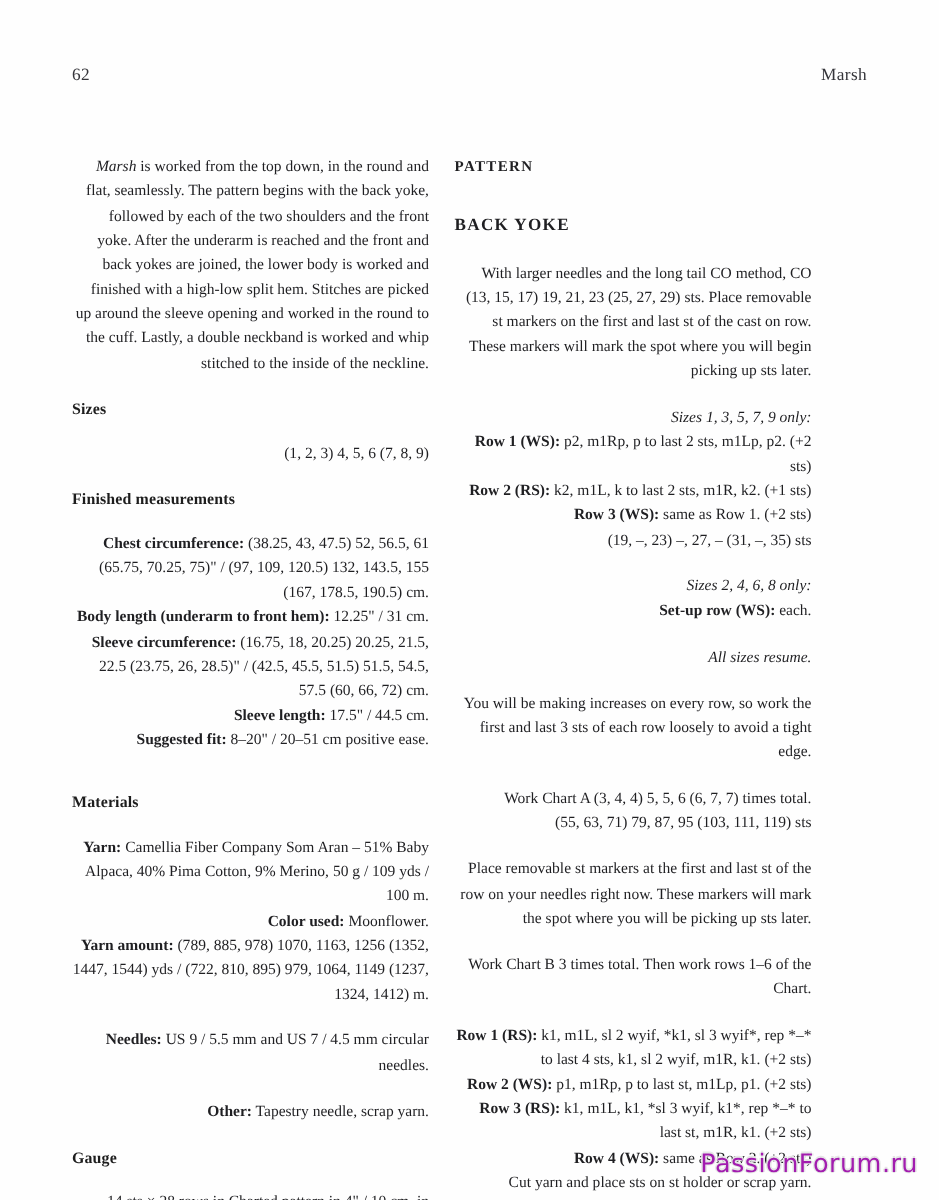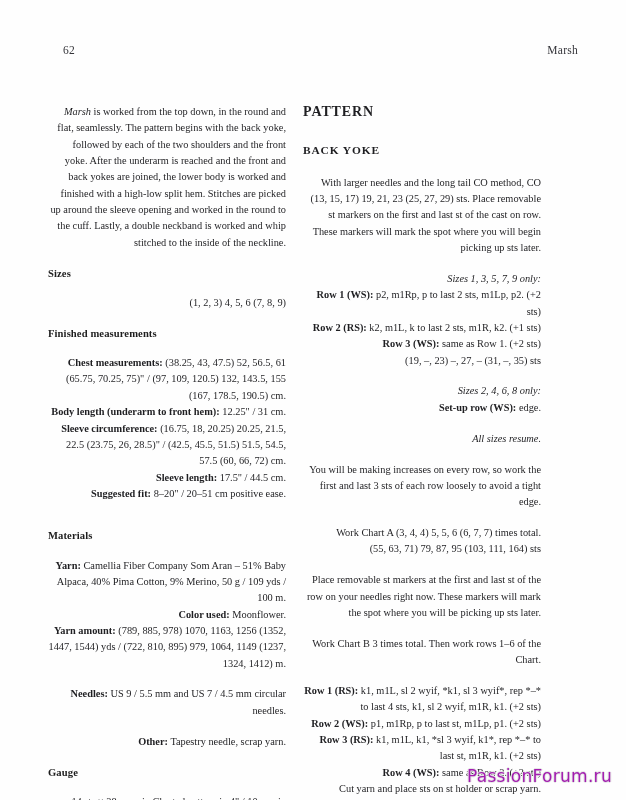--- a/index.html
+++ b/index.html
@@ -26,21 +26,21 @@
     position: absolute;
     top: 44px;
     left: 48px;
     right: 48px;
     height: 18px;
     font-size: 11.5px;
     color: #35353a;
   }
   .folio {
     position: absolute;
-    left: 15px;
+    left: 0;
     top: 0;
     letter-spacing: .2px;
   }
   .booktitle {
     position: absolute;
     right: 0;
     top: 0;
     letter-spacing: .25px;
   }
 
@@ -75,21 +75,21 @@
     margin: 0 0 13px 0;
     letter-spacing: .1px;
   }
   .gap-before { margin-top: 26px; }
 
   .it { font-style: italic; }
   .bd { font-weight: bold; }
 
   
   .h-pattern {
-    font-size: 14px;
+    font-size: 10px;
     line-height: 16.35px;
     letter-spacing: .9px;
     margin: 0 0 22px 0;
     color: #1f1f22;
   }
   .h-sub {
     font-size: 11.4px;
     line-height: 16.35px;
     letter-spacing: .9px;
     margin: 0 0 16px 0;
@@ -128,21 +128,21 @@
     <div class="col col-left">
 
       <p class="para"><span class="it">Marsh</span><span> is worked from the top down, in the round and flat, seamlessly. The pattern begins with the back yoke, followed by each of the two shoulders and the front yoke. After the underarm is reached and the front and back yokes are joined, the lower body is worked and finished with a high-low split hem. Stitches are picked up around the sleeve opening and worked in the round to the cuff. Lastly, a double neckband is worked and whip stitched to the inside of the neckline.</span></p>
 
       <h3 class="h-sec">Sizes</h3>
       <p class="para">(1, 2, 3) 4, 5, 6 (7, 8, 9)</p>
 
       <h3 class="h-sec">Finished measurements</h3>
 
       <div class="block">
-        <p class="line"><span class="bd">Chest measurements:</span><span> (38.25, 43, 47.5) 52, 56.5, 61 (65.75, 70.25, 75)" / (97, 109, 120.5) 132, 143.5, 155 (167, 178.5, 190.5) cm.</span></p>
+        <p class="line"><span class="bd">Chest circumference:</span><span> (38.25, 43, 47.5) 52, 56.5, 61 (65.75, 70.25, 75)" / (97, 109, 120.5) 132, 143.5, 155 (167, 178.5, 190.5) cm.</span></p>
         <p class="line"><span class="bd">Body length (underarm to front hem):</span><span> 12.25" / 31 cm.</span></p>
         <p class="line"><span class="bd">Sleeve circumference:</span><span> (16.75, 18, 20.25) 20.25, 21.5, 22.5 (23.75, 26, 28.5)" / (42.5, 45.5, 51.5) 51.5, 54.5, 57.5 (60, 66, 72) cm.</span></p>
         <p class="line"><span class="bd">Sleeve length:</span><span> 17.5" / 44.5 cm.</span></p>
         <p class="line"><span class="bd">Suggested fit:</span><span> 8–20" / 20–51 cm positive ease.</span></p>
       </div>
 
       <h3 class="h-sec gap-before">Materials</h3>
 
       <div class="block">
         <p class="line"><span class="bd">Yarn:</span><span> Camellia Fiber Company Som Aran – 51% Baby Alpaca, 40% Pima Cotton, 9% Merino, 50 g / 109 yds / 100 m.</span></p>
@@ -169,30 +169,30 @@
       <div class="block">
         <p class="line it">Sizes 1, 3, 5, 7, 9 only:</p>
         <p class="line"><span class="bd">Row 1 (WS):</span><span> p2, m1Rp, p to last 2 sts, m1Lp, p2. (+2 sts)</span></p>
         <p class="line"><span class="bd">Row 2 (RS):</span><span> k2, m1L, k to last 2 sts, m1R, k2. (+1 sts)</span></p>
         <p class="line"><span class="bd">Row 3 (WS):</span><span> same as Row 1. (+2 sts)</span></p>
         <p class="line">(19, –, 23) –, 27, – (31, –, 35) sts</p>
       </div>
 
       <div class="block">
         <p class="line it">Sizes 2, 4, 6, 8 only:</p>
-        <p class="line"><span class="bd">Set-up row (WS):</span><span> edge.</span></p>
+        <p class="line"><span class="bd">Set-up row (WS):</span><span> each.</span></p>
       </div>
 
       <p class="para it">All sizes resume.</p>
 
       <p class="para">You will be making increases on every row, so work the first and last 3 sts of each row loosely to avoid a tight edge.</p>
 
       <div class="block">
         <p class="line">Work Chart A (3, 4, 4) 5, 5, 6 (6, 7, 7) times total.</p>
-        <p class="line">(55, 63, 71) 79, 87, 95 (103, 111, 164) sts</p>
+        <p class="line">(55, 63, 71) 79, 87, 95 (103, 111, 119) sts</p>
       </div>
 
       <p class="para">Place removable st markers at the first and last st of the row on your needles right now. These markers will mark the spot where you will be picking up sts later.</p>
 
       <p class="para">Work Chart B 3 times total. Then work rows 1–6 of the Chart.</p>
 
       <div class="block">
         <p class="line"><span class="bd">Row 1 (RS):</span><span> k1, m1L, sl 2 wyif, *k1, sl 3 wyif*, rep *–* to last 4 sts, k1, sl 2 wyif, m1R, k1. (+2 sts)</span></p>
         <p class="line"><span class="bd">Row 2 (WS):</span><span> p1, m1Rp, p to last st, m1Lp, p1. (+2 sts)</span></p>
         <p class="line"><span class="bd">Row 3 (RS):</span><span> k1, m1L, k1, *sl 3 wyif, k1*, rep *–* to last st, m1R, k1. (+2 sts)</span></p>

